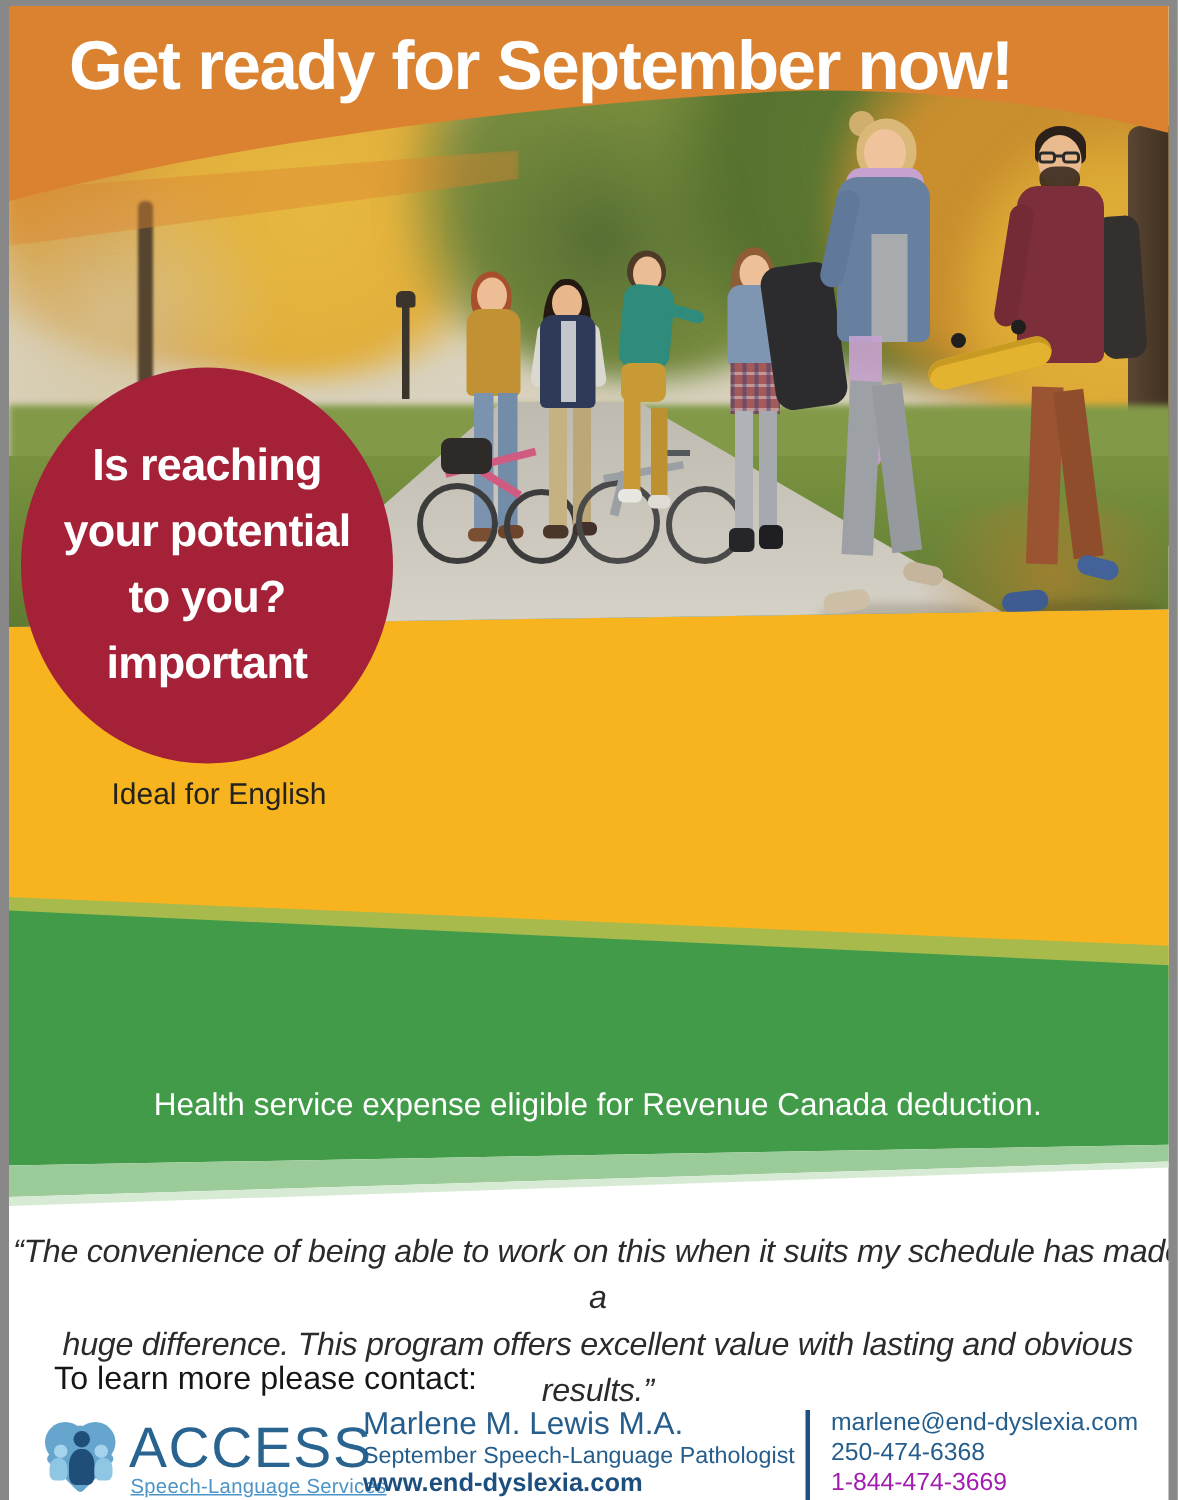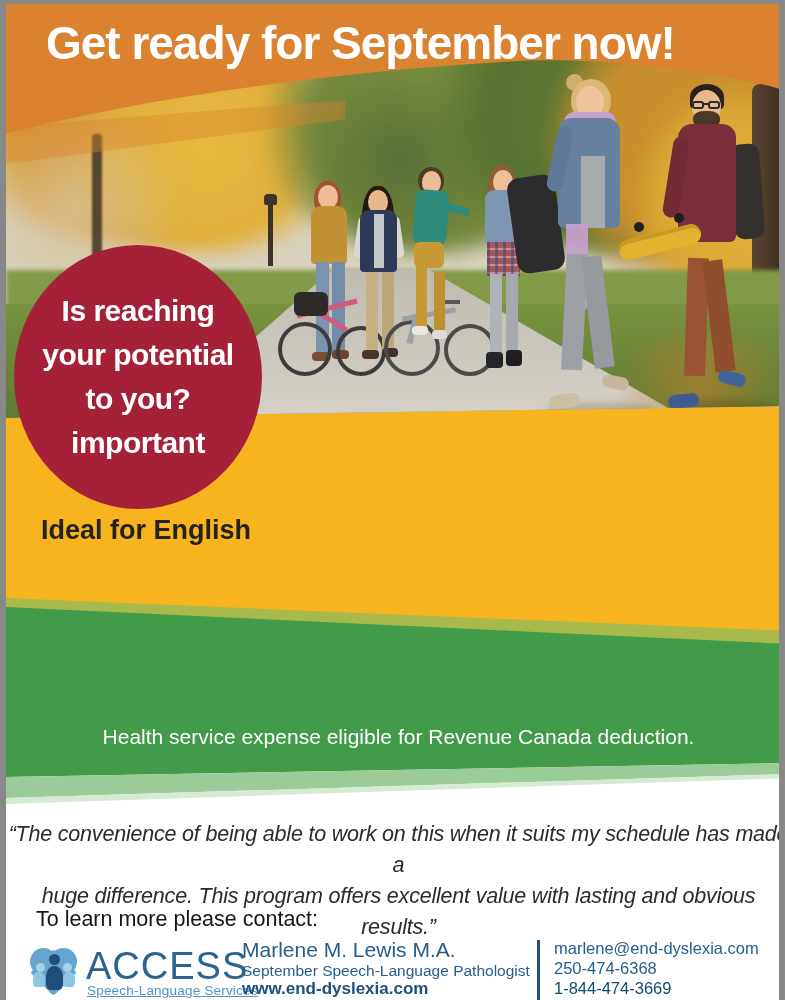--- a/index.html
+++ b/index.html
@@ -44,21 +44,21 @@
   }
   .circle-text { color:#fff; font-size:30px; font-weight:bold; line-height:44px; letter-spacing:-0.5px; }
 
   
   .yellow-text {
     position:absolute; left:298px; top:424px; z-index:3;
     color:#2E2B26; font-size:30px; line-height:37px; letter-spacing:-0.4px;
   }
   .ell-note {
     position:absolute; left:18px; top:514px; width:244px; z-index:3; text-align:center;
-    color:#24221E; font-size:27px; font-weight:bold; line-height:24px;
+    color:#24221E; font-size:20px; font-weight:normal; line-height:24px;
   }
   .green-heading {
     position:absolute; left:0; top:646px; width:785px; z-index:3; text-align:center;
     color:#ffffff; font-size:28px; line-height:35px; font-weight:normal; letter-spacing:0.2px;
   }
   .green-sub {
     position:absolute; left:0; top:721px; width:785px; z-index:3; text-align:center;
     color:#ffffff; font-size:21px; font-weight:normal;
   }
   .quote {
@@ -72,21 +72,21 @@
   .heart .lobe { position:absolute; width:27px; height:27px; border-radius:50%; background:#66A5CE; top:0; }
   .heart .pt { position:absolute; width:33px; height:33px; background:#66A5CE; transform:rotate(45deg); top:8px; left:7px; border-radius:3px; }
   .brand { position:absolute; left:80px; top:941px; color:#29638F; font-size:38px; letter-spacing:1px; }
   .tagline { position:absolute; left:81px; top:979px; color:#4D94C6; font-size:13.5px; letter-spacing:0.2px;text-decoration:underline; }
   .person-name { position:absolute; left:236px; top:934px; color:#255E8C; font-size:21px; }
   .person-title { position:absolute; left:236px; top:958px; color:#255E8C; font-size:15.5px; }
   .person-site { position:absolute; left:236px; top:975px; color:#1C4F7E; font-size:17px; font-weight:bold; }
   .divider { position:absolute; left:531px; top:936px; width:3px; height:60px; background:#1F5083; }
   .c-email  { position:absolute; left:548px; top:935px; color:#255E8C; font-size:16.5px; }
   .c-phone1 { position:absolute; left:548px; top:955px; color:#255E8C; font-size:16.5px; }
-  .c-phone2 { position:absolute; left:548px; top:975px; color:#0c4a6e; font-size:16.5px; }
+  .c-phone2 { position:absolute; left:548px; top:975px; color:#a21caf; font-size:16.5px; }
 </style>
 </head>
 <body>
 
 <div class="page">
 
   <div class="photo">
     <div class="abs" style="left:0;top:0;width:785px;height:420px;background:linear-gradient(180deg,#E7E0CE 0%,#DCD5C0 45%,#CFC9B8 100%);"></div>
 
     <div class="blob" style="left:-70px;top:-30px;width:420px;height:270px;background:radial-gradient(circle,#D79A33 0%,#D79A33 55%,transparent 75%);"></div>

